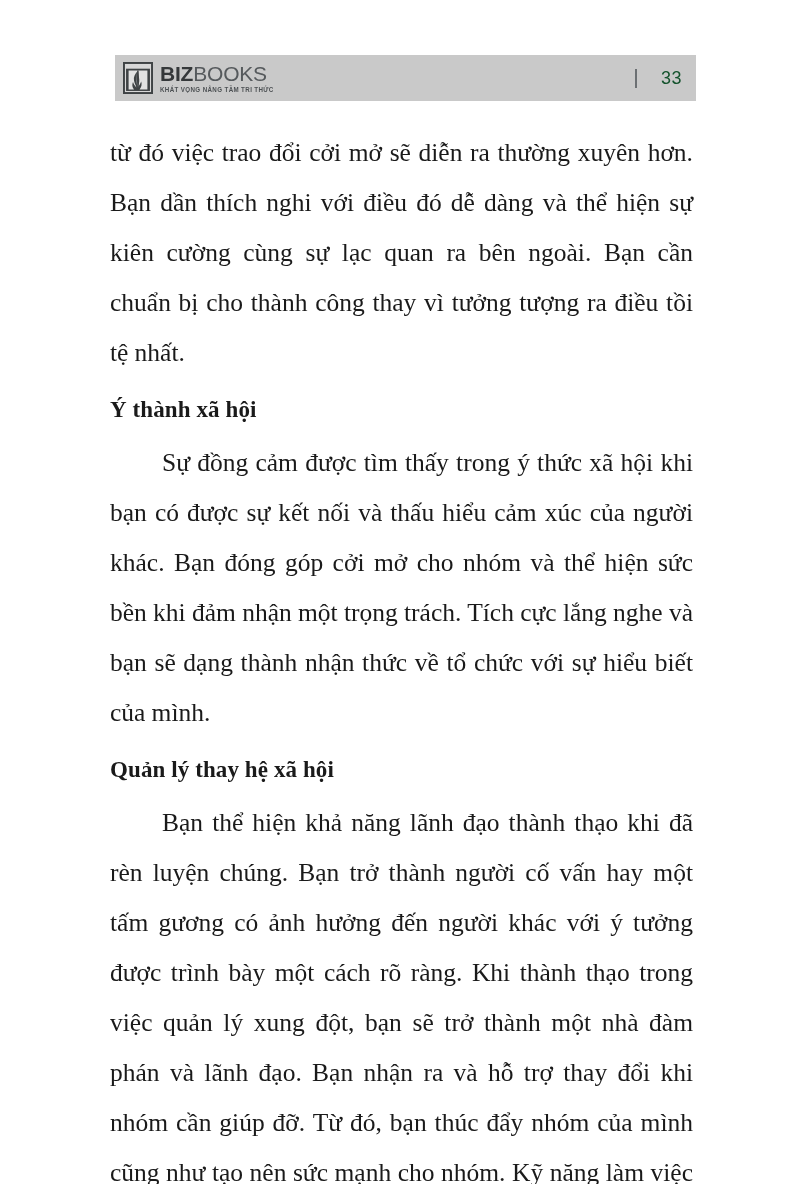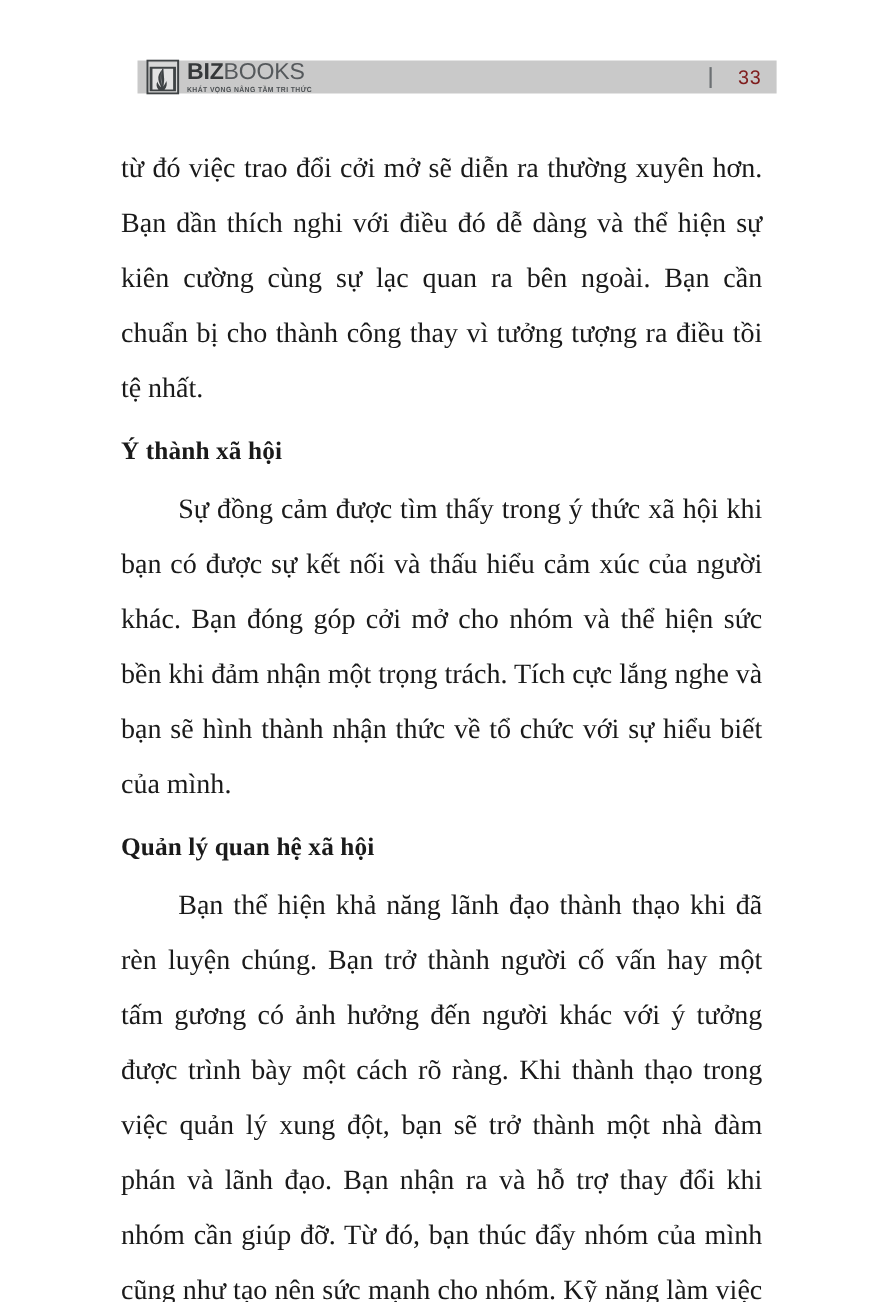--- a/index.html
+++ b/index.html
@@ -16,24 +16,24 @@
     background: #ffffff;
     overflow: hidden;
     font-family: "Liberation Serif", "DejaVu Serif", serif;
     color: #1a1a1a;
     -webkit-font-smoothing: antialiased;
   }
 
   
   .header-bar {
     position: absolute;
-    left: 125px;
+    left: 115px;
     top: 55px;
     width: 581px;
-    height: 30px;
+    height: 46px;
     background: #c9c9c9;
     display: flex;
     align-items: center;
     justify-content: space-between;
     box-sizing: border-box;
     padding: 0 14px 0 8px;
   }
 
   .brand {
     display: flex;
@@ -81,21 +81,21 @@
     white-space: nowrap;
     transform: scaleY(1.08);
     transform-origin: left top;
   }
 
   .folio {
     display: flex;
     align-items: center;
     gap: 24px;
     font-family: "Liberation Sans", "DejaVu Sans", sans-serif;
-    color: #7f1d1d;
+    color: #14532d;
     padding-left: 13px;
   }
   .folio-rule {
     display: inline-block;
     width: 2px;
     height: 19px;
     background: #6c7073;
   }
   .folio-num {
     font-size: 18px;
@@ -170,24 +170,24 @@
   </div>
 
   <div class="column">
 
     <p class="body flush">từ đó việc trao đổi cởi mở sẽ diễn ra thường xuyên hơn. Bạn dần thích nghi với điều đó dễ dàng và thể hiện sự kiên cường cùng sự lạc quan ra bên ngoài. Bạn cần chuẩn bị cho thành công thay vì tưởng tượng ra điều tồi tệ nhất.</p>
 
     <div class="sp-before-heading"></div>
     <h2 class="section">Ý thành xã hội</h2>
     <div class="sp-after-heading"></div>
 
-    <p class="body indent">Sự đồng cảm được tìm thấy trong ý thức xã hội khi bạn có được sự kết nối và thấu hiểu cảm xúc của người khác. Bạn đóng góp cởi mở cho nhóm và thể hiện sức bền khi đảm nhận một trọng trách. Tích cực lắng nghe và bạn sẽ hình thành nhận thức về tổ chức với sự hiểu biết của mình.</p>
+    <p class="body indent">Sự đồng cảm được tìm thấy trong ý thức xã hội khi bạn có được sự kết nối và thấu hiểu cảm xúc của người khác. Bạn đóng góp cởi mở cho nhóm và thể hiện sức bền khi đảm nhận một trọng trách. Tích cực lắng nghe và bạn sẽ dạng thành nhận thức về tổ chức với sự hiểu biết của mình.</p>
 
     <div class="sp-before-heading"></div>
-    <h2 class="section">Quản lý quan hệ xã hội</h2>
+    <h2 class="section">Quản lý thay hệ xã hội</h2>
     <div class="sp-after-heading"></div>
 
     <p class="body indent">Bạn thể hiện khả năng lãnh đạo thành thạo khi đã rèn luyện chúng. Bạn trở thành người cố vấn hay một tấm gương có ảnh hưởng đến người khác với ý tưởng được trình bày một cách rõ ràng. Khi thành thạo trong việc quản lý xung đột, bạn sẽ trở thành một nhà đàm phán và lãnh đạo. Bạn nhận ra và hỗ trợ thay đổi khi nhóm cần giúp đỡ. Từ đó, bạn thúc đẩy nhóm của mình cũng như tạo nên sức mạnh cho nhóm. Kỹ năng làm việc nhóm và hợp tác sẽ được cải thiện.</p>
 
     <div class="sp-para"></div>
 
   </div>
 
 </div>
 

